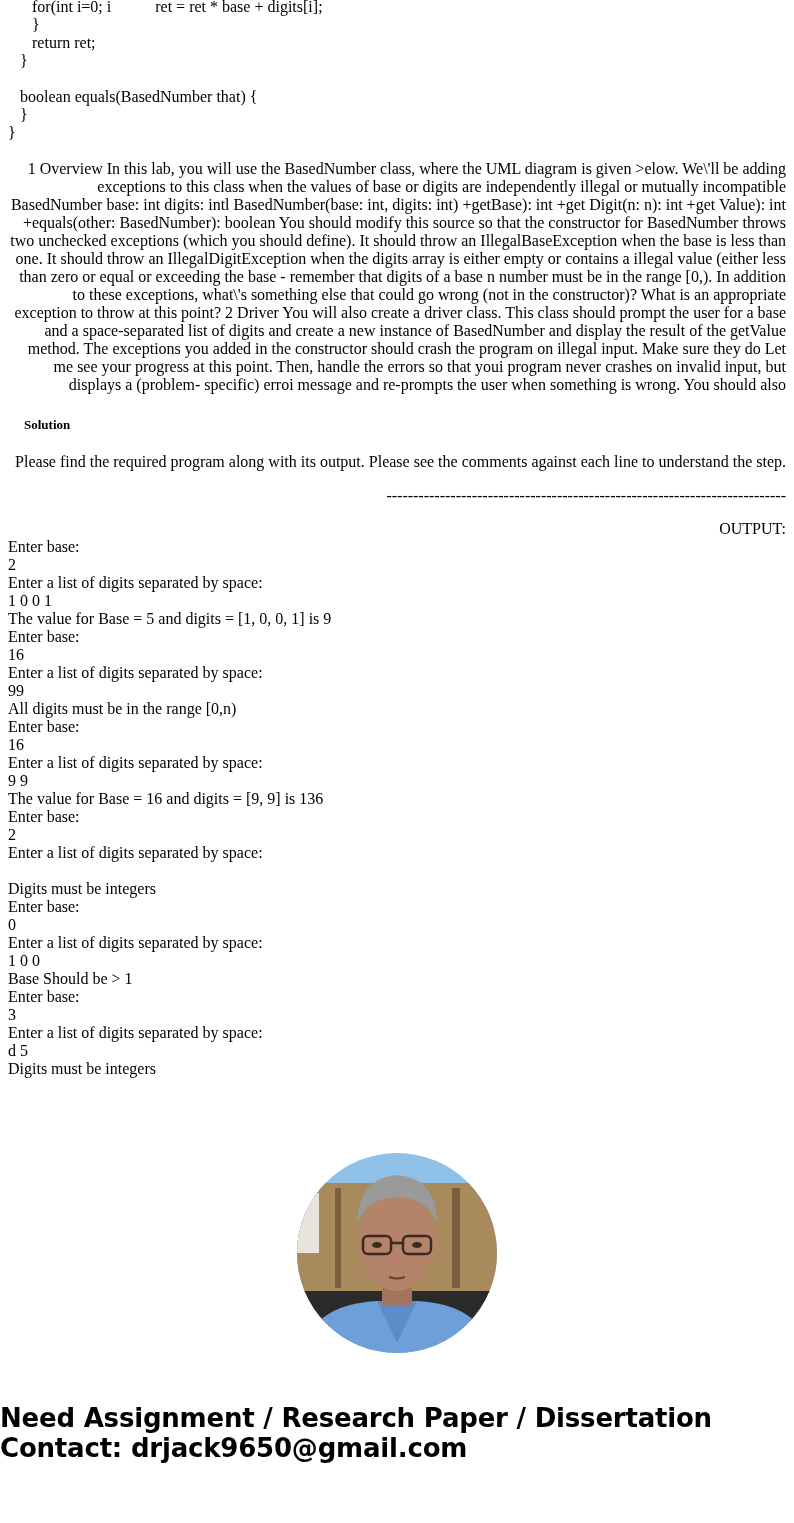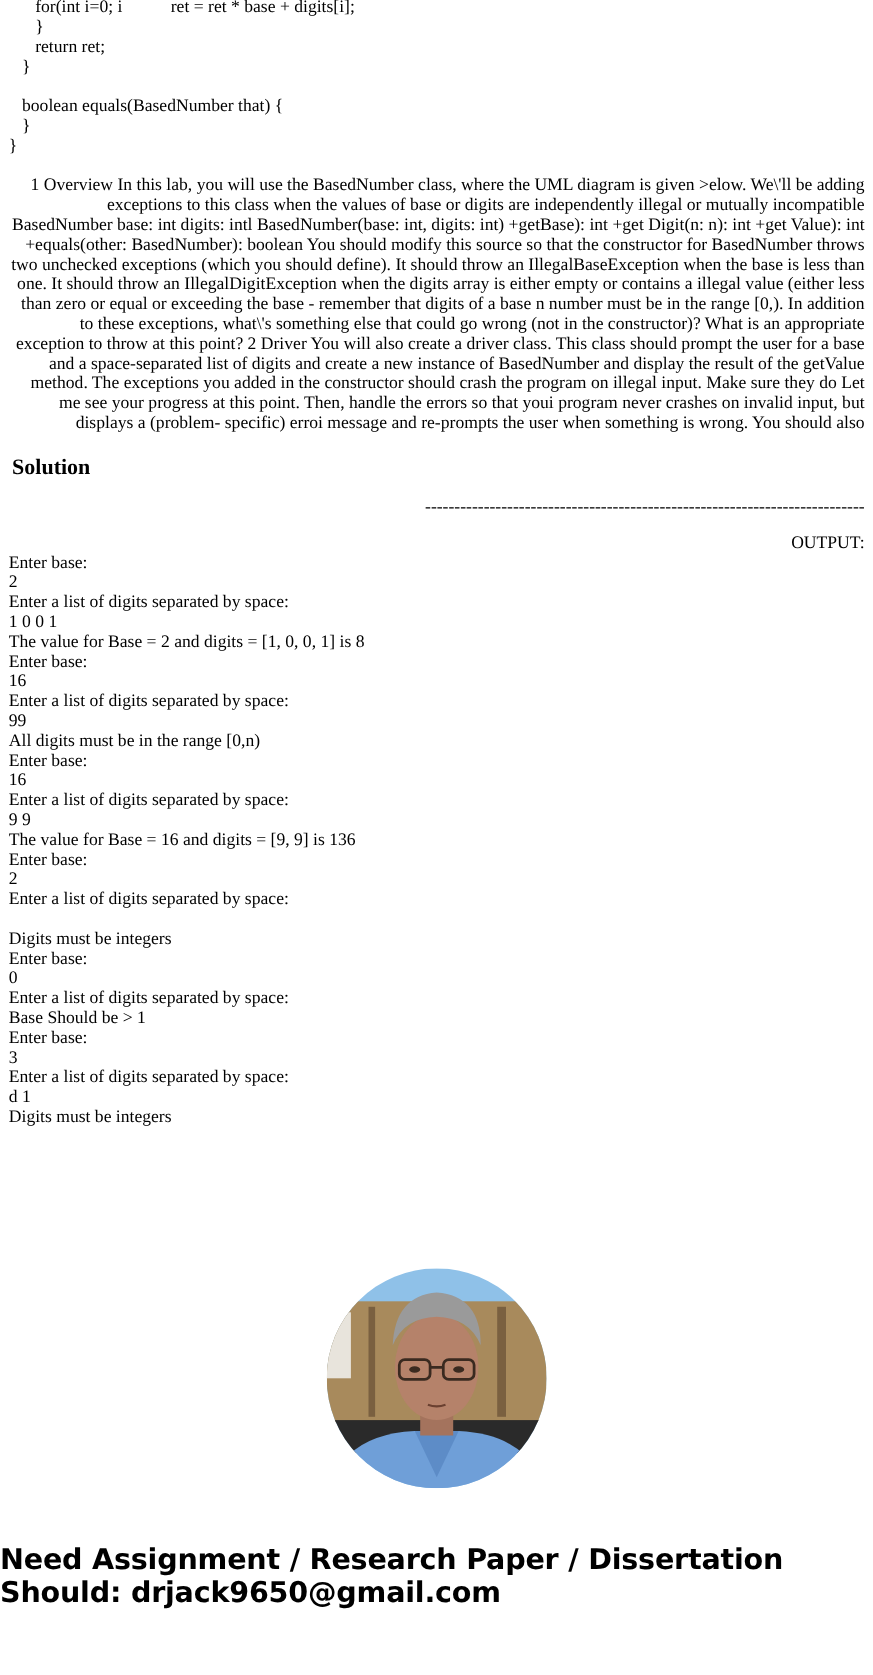--- a/index.html
+++ b/index.html
@@ -18,23 +18,23 @@
       margin: 0;
       position: relative;
       top: -2px;
     }
     .code .ln { display: block; white-space: pre; height: 18px; line-height: 18px; }
     .question {
       margin: 16px 0 0 0;
       line-height: 18px;
     }
     h3 {
-      font-size: 20px;
+      font-size: 13px;
       font-weight: bold;
-      margin: 20px 0 0 3px;
+      margin: 20px 0 0 16px;
       line-height: 22px;
     }
     p { margin: 0; text-align: right; }
     .intro { margin-top: 17px; }
     .divider-line { margin-top: 16px; letter-spacing: 0; white-space: nowrap; overflow: hidden; }
     .output-label { margin-top: 15px; }
     .output { }
     .output .ln { display: block; height: 18px; line-height: 18px; white-space: pre; }
     .avatar-wrap {
       position: absolute;
@@ -73,54 +73,56 @@
     <span class="ln"></span>
     <span class="ln">   boolean equals(BasedNumber that) {</span>
     <span class="ln">   }</span>
     <span class="ln">}</span>
   </div>
 
   <p class="question">1 Overview In this lab, you will use the BasedNumber class, where the UML diagram is given &gt;elow. We\'ll be adding exceptions to this class when the values of base or digits are independently illegal or mutually incompatible BasedNumber base: int digits: intl BasedNumber(base: int, digits: int) +getBase): int +get Digit(n: n): int +get Value): int +equals(other: BasedNumber): boolean You should modify this source so that the constructor for BasedNumber throws two unchecked exceptions (which you should define). It should throw an IllegalBaseException when the base is less than one. It should throw an IllegalDigitException when the digits array is either empty or contains a illegal value (either less than zero or equal or exceeding the base - remember that digits of a base n number must be in the range [0,). In addition to these exceptions, what\'s something else that could go wrong (not in the constructor)? What is an appropriate exception to throw at this point? 2 Driver You will also create a driver class. This class should prompt the user for a base and a space-separated list of digits and create a new instance of BasedNumber and display the result of the getValue method. The exceptions you added in the constructor should crash the program on illegal input. Make sure they do Let me see your progress at this point. Then, handle the errors so that youi program never crashes on invalid input, but displays a (problem- specific) erroi message and re-prompts the user when something is wrong. You should also</p>
 
   <h3>Solution</h3>
 
+  <p class="intro">Please find the required program along with its output. Please see the comments against each line to understand the step.</p>
 
   <p class="divider-line">---------------------------------------------------------------------------</p>
 
   <p class="output-label">OUTPUT:</p>
 
   <div class="output">
     <span class="ln">Enter base:</span>
     <span class="ln">2</span>
     <span class="ln">Enter a list of digits separated by space:</span>
     <span class="ln">1 0 0 1</span>
-    <span class="ln">The value for Base = 2 and digits = [1, 0, 0, 1] is 8</span>
+    <span class="ln">The value for Base = 5 and digits = [1, 0, 0, 1] is 9</span>
     <span class="ln">Enter base:</span>
     <span class="ln">16</span>
     <span class="ln">Enter a list of digits separated by space:</span>
     <span class="ln">99</span>
     <span class="ln">All digits must be in the range [0,n)</span>
     <span class="ln">Enter base:</span>
     <span class="ln">16</span>
     <span class="ln">Enter a list of digits separated by space:</span>
     <span class="ln">9 9</span>
     <span class="ln">The value for Base = 16 and digits = [9, 9] is 136</span>
     <span class="ln">Enter base:</span>
     <span class="ln">2</span>
     <span class="ln">Enter a list of digits separated by space:</span>
     <span class="ln"></span>
     <span class="ln">Digits must be integers</span>
     <span class="ln">Enter base:</span>
     <span class="ln">0</span>
     <span class="ln">Enter a list of digits separated by space:</span>
+    <span class="ln">1 0 0</span>
     <span class="ln">Base Should be &gt; 1</span>
     <span class="ln">Enter base:</span>
     <span class="ln">3</span>
     <span class="ln">Enter a list of digits separated by space:</span>
-    <span class="ln">d 1</span>
+    <span class="ln">d 5</span>
     <span class="ln">Digits must be integers</span>
   </div>
 </div>
 
 <div class="avatar-wrap">
   <svg width="200" height="200" viewBox="0 0 200 200">
     <rect x="0" y="0" width="200" height="200" fill="#8fc1e8"></rect>
     <rect x="0" y="30" width="200" height="110" fill="#a88a5c"></rect>
     <rect x="0" y="40" width="22" height="60" fill="#e8e4dc"></rect>
     <rect x="155" y="35" width="8" height="100" fill="#7a6040"></rect>
@@ -135,14 +137,14 @@
     <rect x="106" y="83" width="28" height="18" rx="5" fill="none" stroke="#3a2a20" stroke-width="2.5"></rect>
     <line x1="94" y1="90" x2="106" y2="90" stroke="#3a2a20" stroke-width="2.5"></line>
     <ellipse cx="80" cy="92" rx="5" ry="3" fill="#3a2a20"></ellipse>
     <ellipse cx="120" cy="92" rx="5" ry="3" fill="#3a2a20"></ellipse>
     <path d="M 92 124 Q 100 127 108 124" stroke="#6a4030" stroke-width="2" fill="none"></path>
   </svg>
 </div>
 
 <div class="ad">
   <span class="ln">Need Assignment / Research Paper / Dissertation</span>
-  <span class="ln">Should: drjack9650@gmail.com</span>
+  <span class="ln">Contact: drjack9650@gmail.com</span>
 </div>
 
 </body></html>

